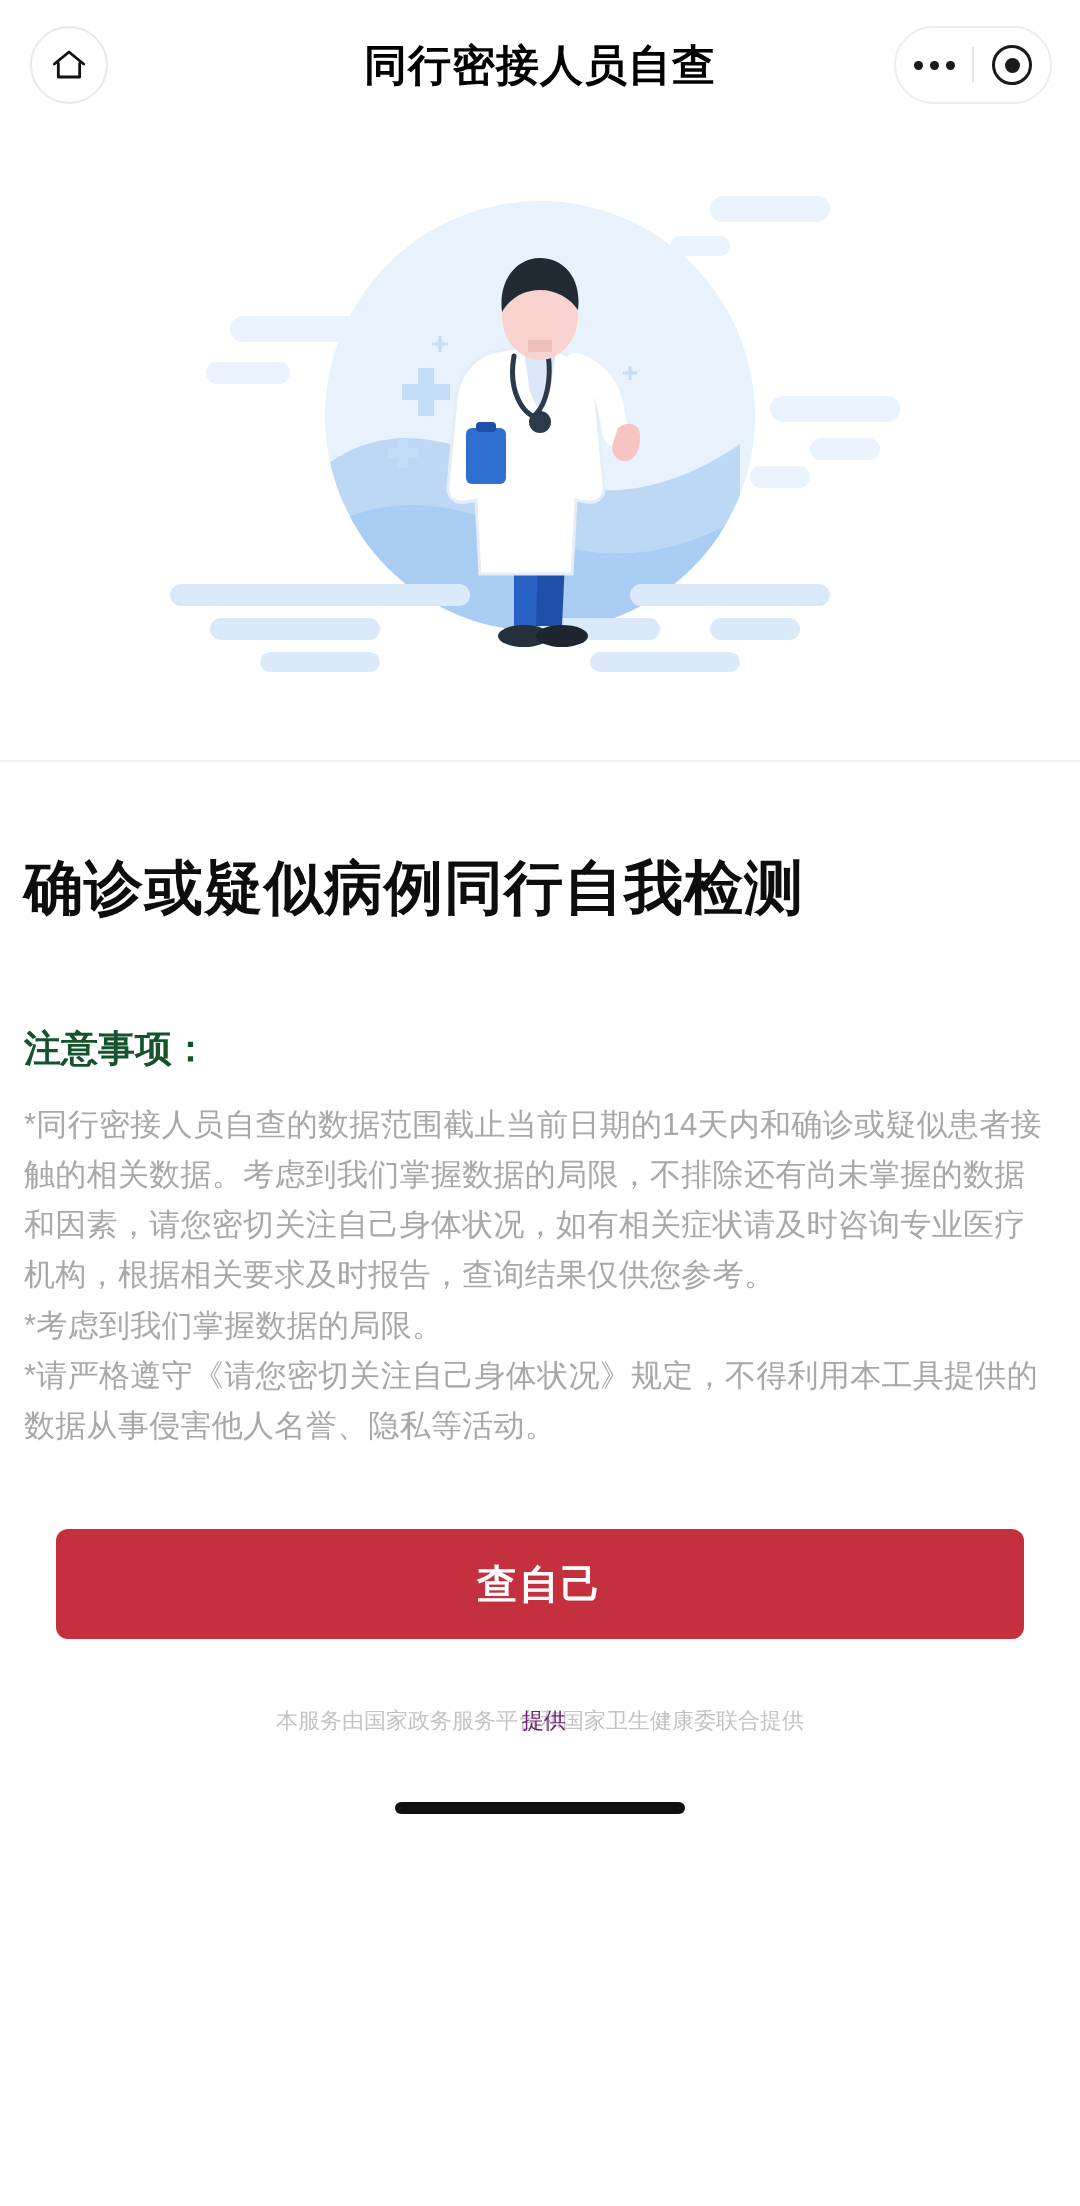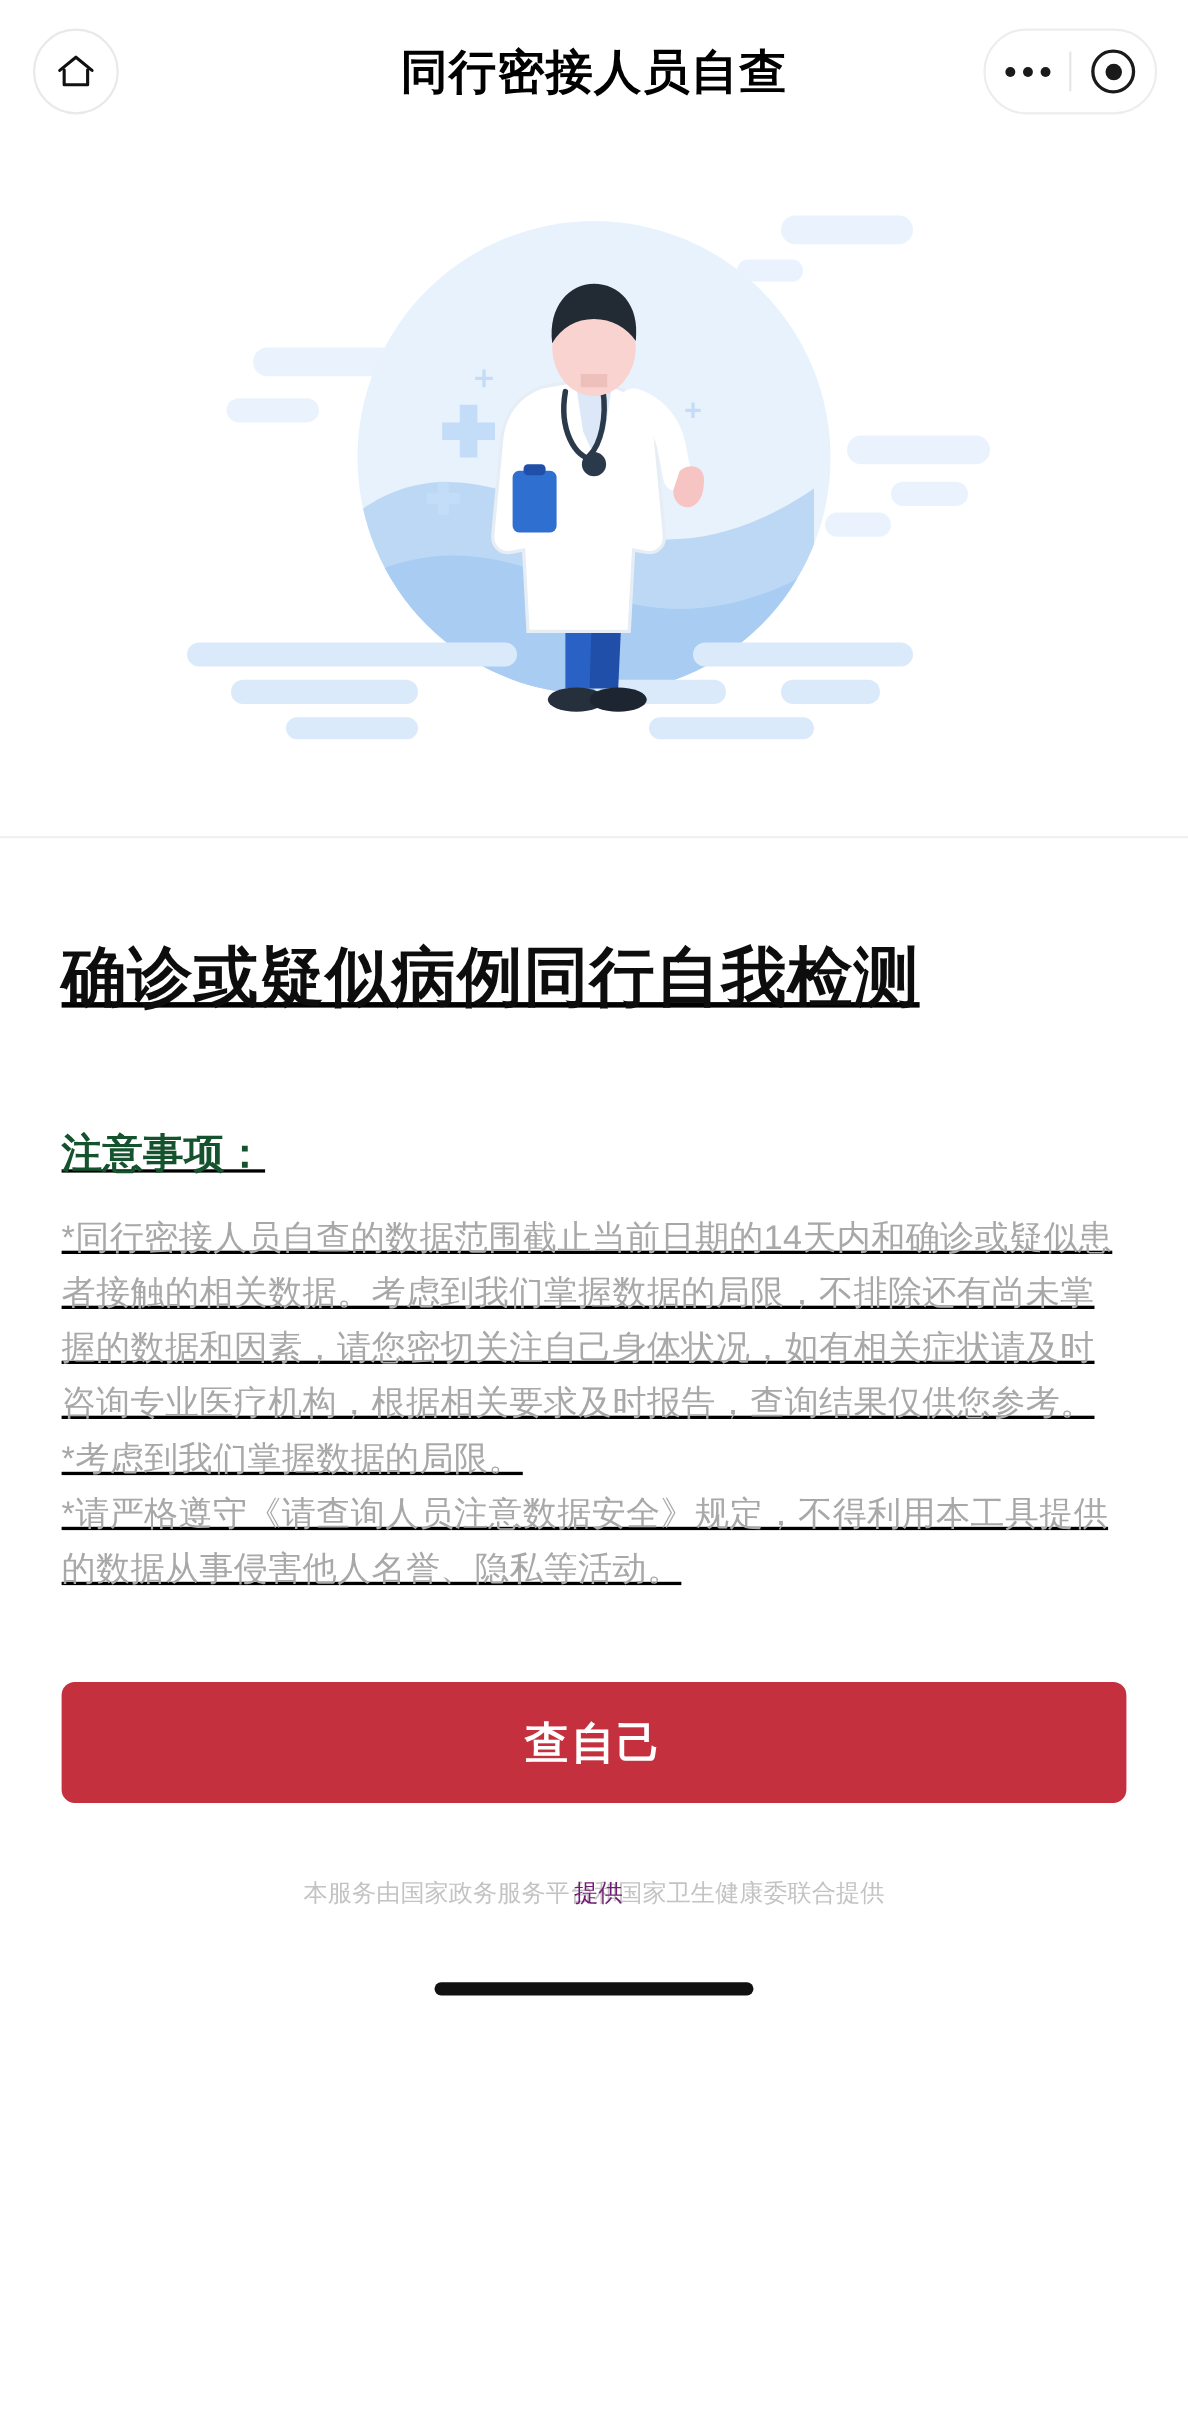--- a/index.html
+++ b/index.html
@@ -110,22 +110,21 @@
     border-bottom: 2px solid #f0f0f0;
     display: flex;
     align-items: center;
     justify-content: center;
     overflow: hidden;
   }
   .hero svg { display: block; }
 
   
   .content {
-    padding: 0 56px;
-    text-decoration: underline;
+    padding: 0 24px;
   }
   .page-title {
     margin-top: 90px;
     font-size: 59px;
     font-weight: bold;
     color: #0d0d0d;
     letter-spacing: 1px;
     line-height: 1.25;
   }
   .notice-label {
@@ -294,21 +293,21 @@
       </g>
     </svg>
   </div>
 
   <div class="content">
     <div class="page-title">确诊或疑似病例同行自我检测</div>
     <div class="notice-label">注意事项：</div>
     <div class="notice-body">
       <p>*同行密接人员自查的数据范围截止当前日期的14天内和确诊或疑似患者接触的相关数据。考虑到我们掌握数据的局限，不排除还有尚未掌握的数据和因素，请您密切关注自己身体状况，如有相关症状请及时咨询专业医疗机构，根据相关要求及时报告，查询结果仅供您参考。</p>
       <p>*考虑到我们掌握数据的局限。</p>
-      <p>*请严格遵守《请查询人员注意数据安全》规定，不得利用本工具提供的数据从事侵害他人名誉、隐私等活动。</p>
+      <p>*请严格遵守《请您密切关注自己身体状况》规定，不得利用本工具提供的数据从事侵害他人名誉、隐私等活动。</p>
     </div>
   </div>
 
   <div class="primary-btn">
     <span>查自己</span>
   </div>
 
   <div class="footer">
     <span class="overlap">
       <span>本服务由国家政务服务平台和国家卫生健康委联合提供</span>

